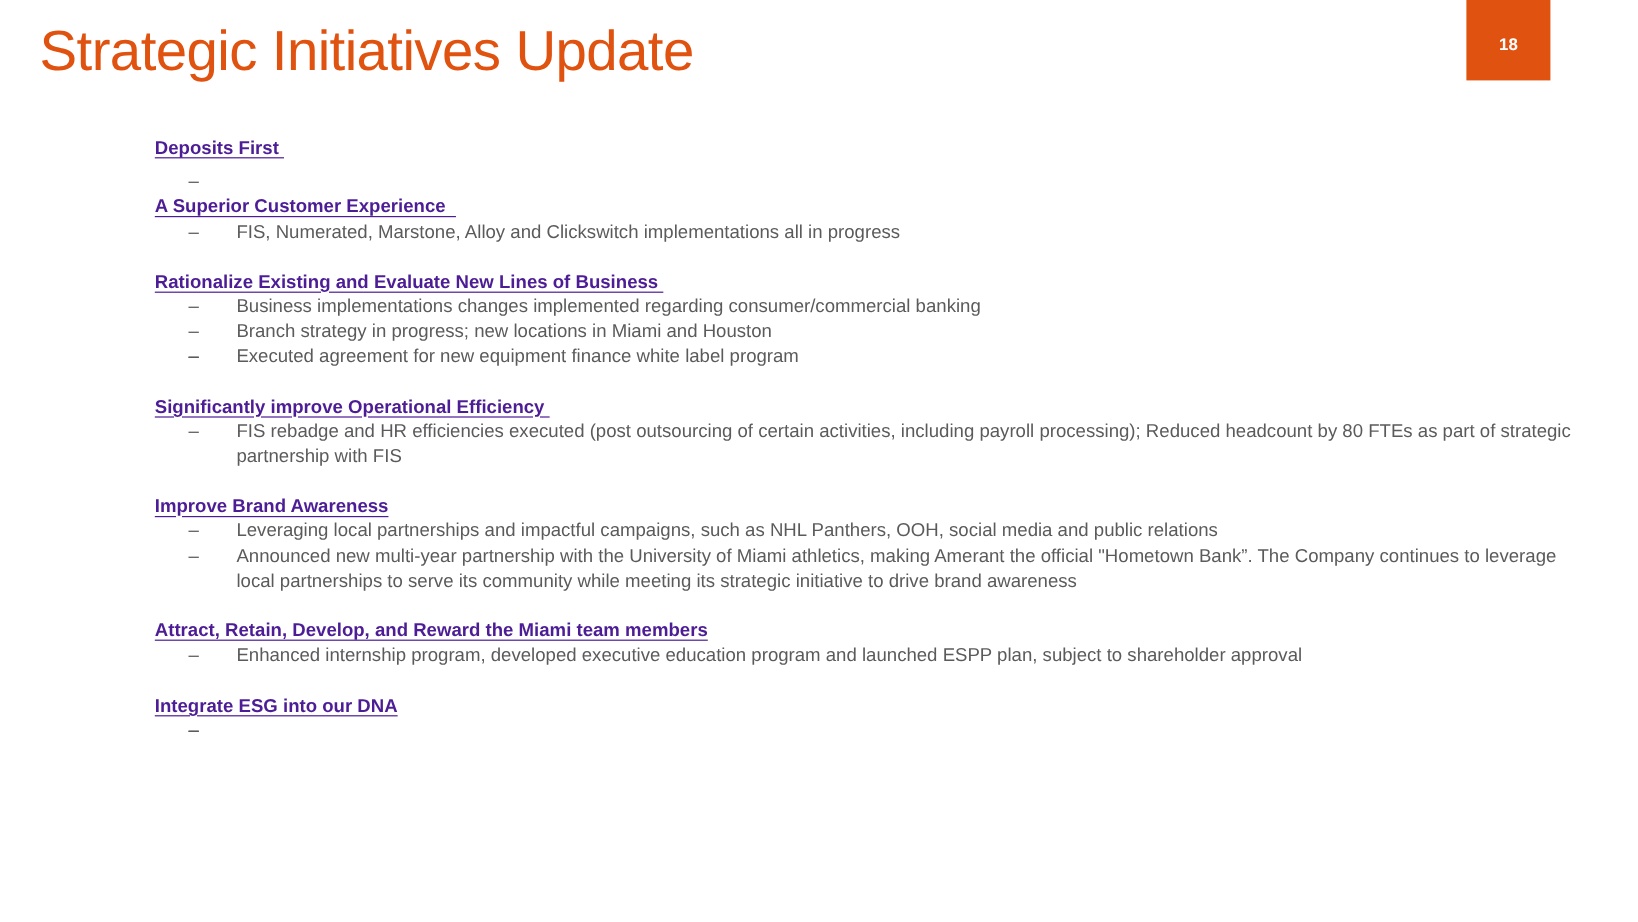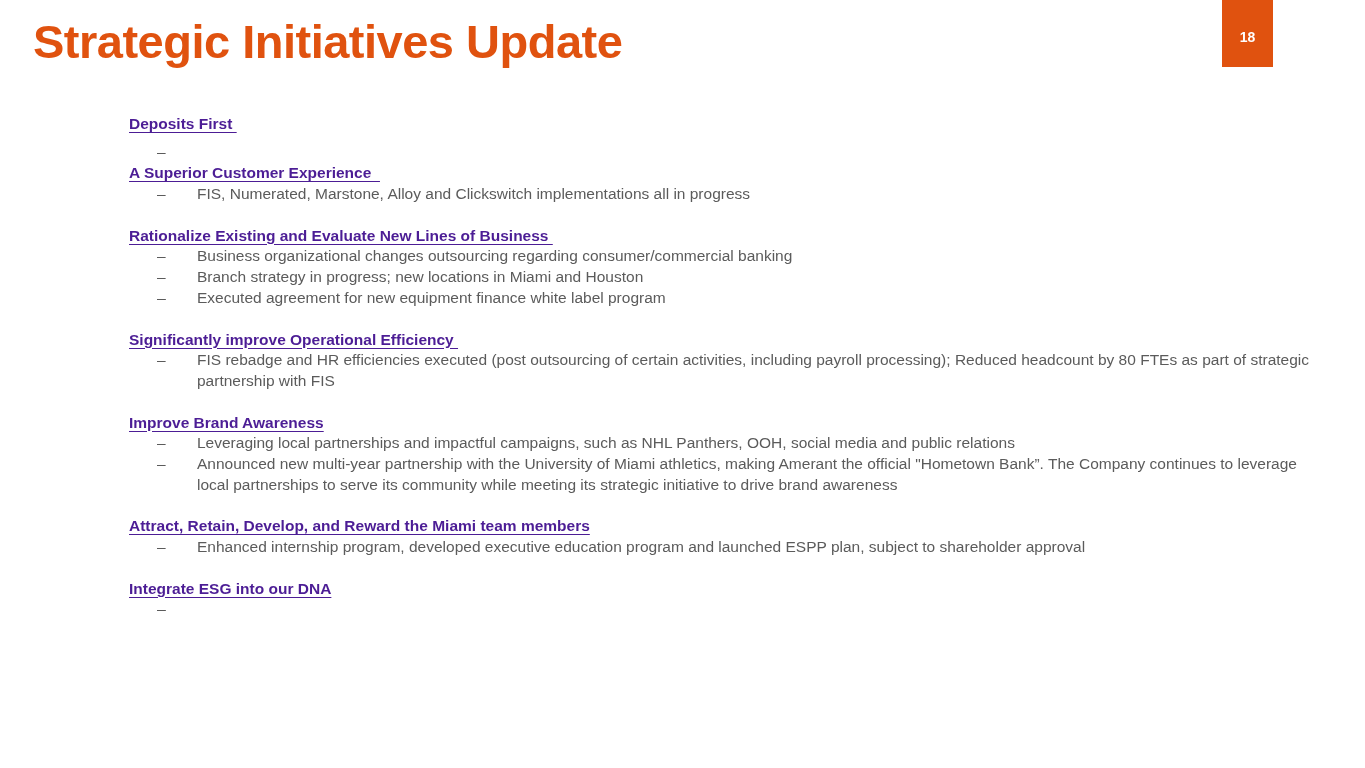--- a/index.html
+++ b/index.html
@@ -14,34 +14,34 @@
     overflow: hidden;
     position: relative;
   }
 
   
   .slide-title {
     position: absolute;
     left: 33px;
     top: 14px;
     font-size: 47px;
-    font-weight: bold;
+    font-weight: normal;
     color: #E0520F;
     letter-spacing: -0.5px;
     line-height: 1.2;
     white-space: nowrap;
     text-align: center;
   }
 
   
   .page-badge {
     position: absolute;
     left: 1222px;
     top: 0px;
-    width: 51px;
+    width: 70px;
     height: 67px;
     background: #E0520F;
     color: #ffffff;
     font-size: 14px;
     font-weight: bold;
     display: flex;
     align-items: center;
     justify-content: center;
     box-sizing: border-box;
     padding-top: 6px;
@@ -116,21 +116,21 @@
     <div class="section">
       <div class="section-heading">A Superior Customer Experience  </div>
       <ul class="bullets">
         <li class="bullet"><span class="dash">–</span><span>FIS, Numerated, Marstone, Alloy and Clickswitch implementations all in progress</span></li>
       </ul>
     </div>
     <div class="gap-lg"></div>
     <div class="section">
       <div class="section-heading">Rationalize Existing and Evaluate New Lines of Business </div>
       <ul class="bullets">
-        <li class="bullet"><span class="dash">–</span><span>Business organizational changes outsourcing regarding consumer/commercial banking</span></li>
+        <li class="bullet"><span class="dash">–</span><span>Business implementations changes implemented regarding consumer/commercial banking</span></li>
         <li class="bullet"><span class="dash">–</span><span>Branch strategy in progress; new locations in Miami and Houston</span></li>
         <li class="bullet"><span class="dash">–</span></li>
         <li class="bullet"><span class="dash">–</span><span>Executed agreement for new equipment finance white label program</span></li>
       </ul>
     </div>
     <div class="gap-lg"></div>
     <div class="section">
       <div class="section-heading">Significantly improve Operational Efficiency </div>
       <ul class="bullets">
         <li class="bullet"><span class="dash">–</span><span>FIS rebadge and HR efficiencies executed (post outsourcing of certain activities, including payroll processing); Reduced headcount by 80 FTEs as part of strategic partnership with FIS</span></li>

